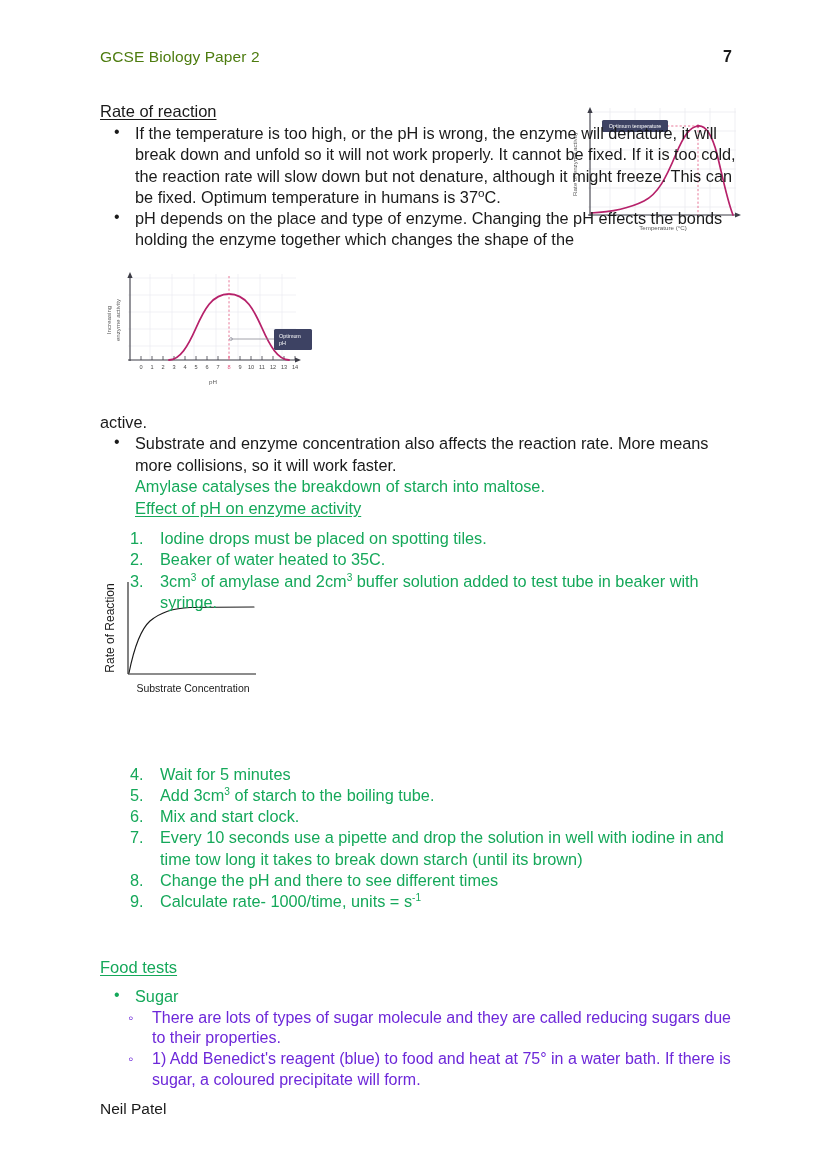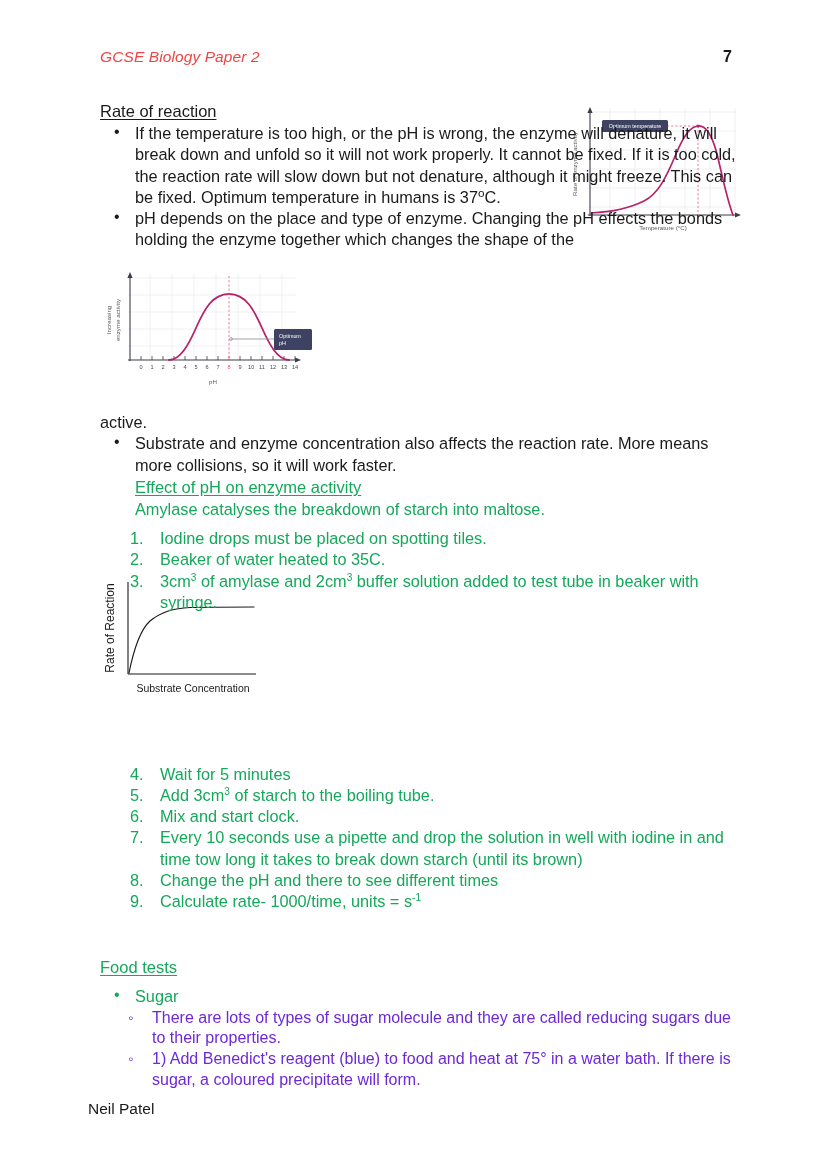--- a/index.html
+++ b/index.html
@@ -12,21 +12,21 @@
     overflow:hidden;
     -webkit-font-smoothing:antialiased;
   }
   .page{position:absolute;inset:0;}
 
   
   .header{
     position:absolute;left:100px;top:48px;width:632px;
     display:flex;align-items:baseline;justify-content:space-between;
   }
-  .header-title{font-size:15.5px;letter-spacing:.1px;color:#ef4444;font-style:italic;}
+  .header-title{font-size:15.5px;letter-spacing:.1px;color:#4d7c0f;}
   .header-page{font-size:16px;font-weight:bold;color:#1a1a1a;}
 
   
   .content{position:absolute;left:100px;top:100px;width:640px;}
   .sub-head{
     font-size:16.5px;text-decoration:underline;text-underline-offset:2px;
     margin:0 0 1px 0;line-height:1.35;
   }
   .sub-head.green{color:#15a85a;}
 
@@ -73,21 +73,21 @@
   .fig-sub{position:absolute;left:98px;top:578px;width:178px;height:122px;}
 
   .axis-label{
     font-size:6.2px;fill:#5a5a5a;font-family:"Liberation Sans",sans-serif;
   }
   .tick-label{font-size:5.6px;fill:#4a4a4a;font-family:"Liberation Sans",sans-serif;}
   .tag-text{font-size:5.4px;fill:#ffffff;font-family:"Liberation Sans",sans-serif;}
 
   
   .footer{
-    position:absolute;left:88px;top:1100px;font-size:15.5px;color:#1a1a1a;
+    position:absolute;left:100px;top:1100px;font-size:15.5px;color:#1a1a1a;
   }
 
   .spacer-sm{height:7px;}
   .spacer-md{height:18px;}
 </style>
 </head>
 <body>
 
 <div class="page">
 
@@ -242,25 +242,25 @@
     </ul>
 
     <div style="height:118px"></div>
 
     <div class="plain" style="padding-left:0">active.</div>
 
     <ul class="bullets">
       <li>
         <span>Substrate and enzyme concentration also affects the reaction rate. More means more collisions, so it will work faster.</span>
       </li>
+      <li class="nobullet green">
+        <span>Amylase catalyses the breakdown of starch into maltose.</span>
+      </li>
       <li class="nobullet">
         <span class="sub-head green" style="display:inline-block">Effect of pH on enzyme activity</span>
-      </li>
-      <li class="nobullet green">
-        <span>Amylase catalyses the breakdown of starch into maltose.</span>
       </li>
     </ul>
 
     <ol class="numbered">
       <li>Iodine drops must be placed on spotting tiles.</li>
       <li>Beaker of water heated to 35C.</li>
       <li>3cm<sup>3</sup> of amylase and 2cm<sup>3</sup> buffer solution added to test tube in beaker with syringe.</li>
     </ol>
 
     <div style="height:135px"></div>

